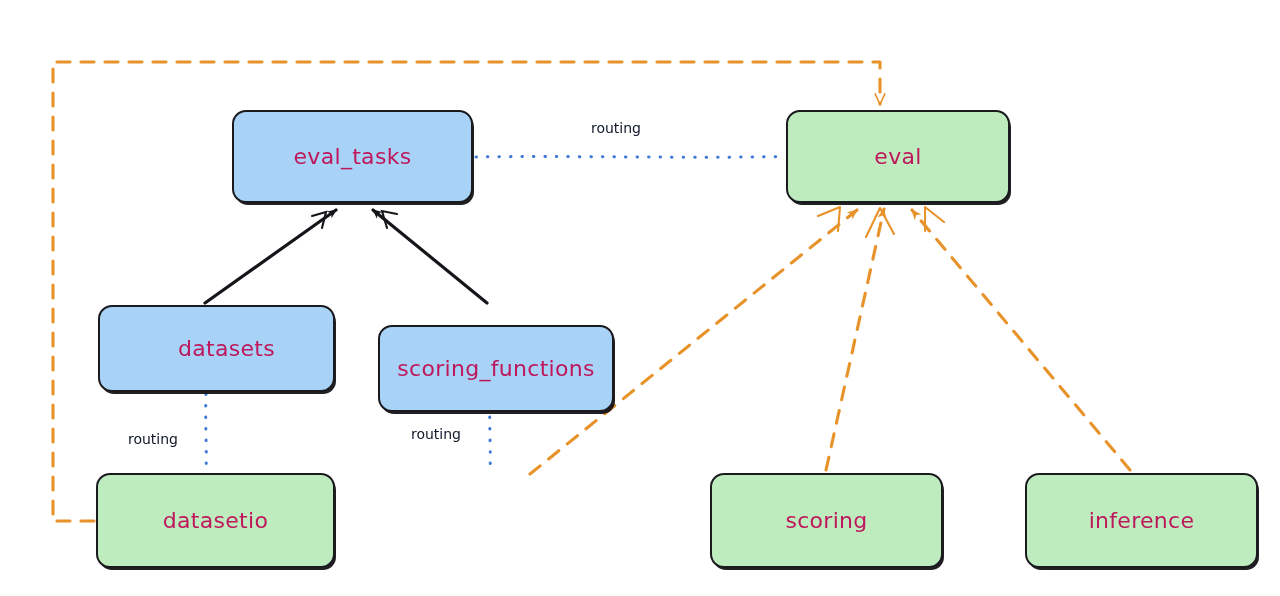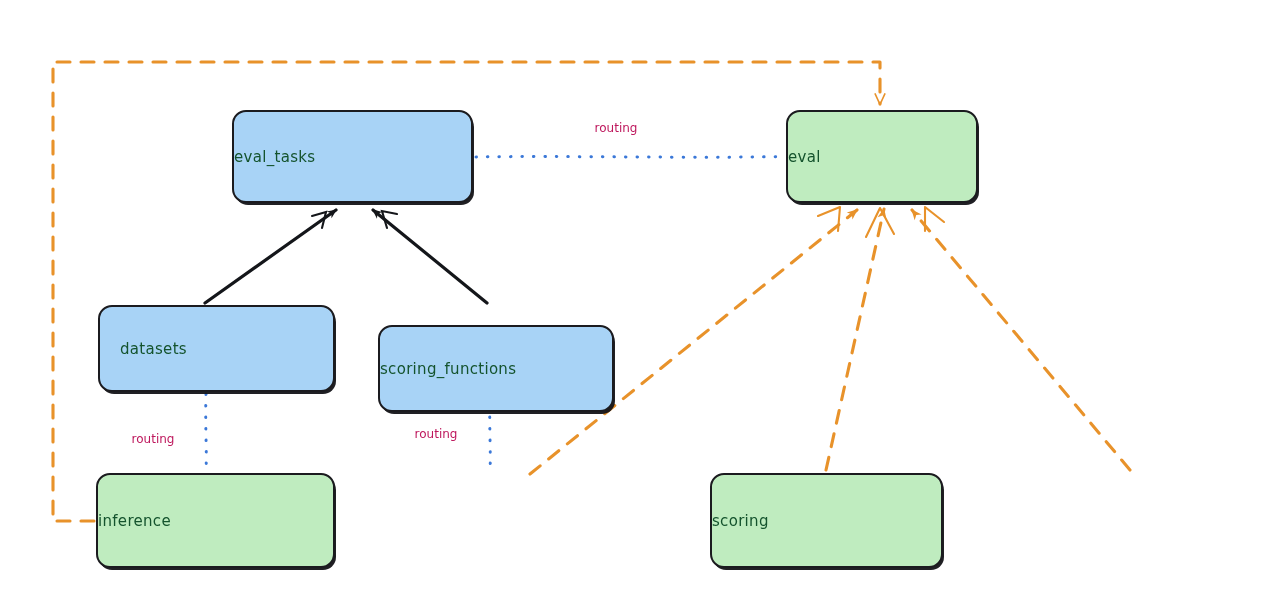--- a/index.html
+++ b/index.html
@@ -24,34 +24,35 @@
     width: 1280px;
     height: 596px;
   }
   .node {
     position: absolute;
     box-sizing: border-box;
     border: 2.5px solid #1b1b1f;
     border-radius: 14px;
     display: flex;
     align-items: center;
+    justify-content: center;
     font-family: "DejaVu Sans", sans-serif;
-    font-size: 15px;
-    color: #14532d;
+    font-size: 22px;
+    color: #be185d;
     letter-spacing: 0.3px;
     box-shadow: 2px 3px 0 -1px rgba(20,20,24,0.95);
   }
   .node.blue  { background: #a8d3f6; }
   .node.green { background: #bfecbf; }
 
   .edge-label {
     position: absolute;
     font-family: "DejaVu Sans", sans-serif;
-    font-size: 12px;
-    color: #be185d;
+    font-size: 14px;
+    color: #0f172a;
     white-space: nowrap;
     transform: translate(-50%, -50%);
   }
 </style>
 </head>
 <body>
 
 <div id="canvas">
 
   <svg id="edges" viewBox="0 0 1280 596">
@@ -106,41 +107,44 @@
 
     <g>
       <path d="M 94 521 L 53 521 L 53 62 L 880 62 L 880 104" fill="none" stroke="#e8922a" stroke-width="3.1" stroke-linecap="round" stroke-linejoin="round" stroke-dasharray="13 11" marker-end="url(#arrow-orange-open)"></path>
     </g>
   </svg>
 
   <div class="node blue" style="left:232px; top:110px; width:241px; height:93px;">
     <span>eval_tasks</span>
   </div>
 
-  <div class="node green" style="left:786px; top:110px; width:192px; height:93px;">
+  <div class="node green" style="left:786px; top:110px; width:224px; height:93px;">
     <span>eval</span>
   </div>
 
   <div class="node blue" style="left:98px; top:305px; width:237px; height:87px;padding-left:20px;">
     <span>datasets</span>
   </div>
 
   <div class="node blue" style="left:378px; top:305px; width:236px; height:87px;margin-top:20px;">
     <span>scoring_functions</span>
   </div>
 
   <div class="node green" style="left:96px; top:473px; width:239px; height:95px;">
-    <span>inference</span>
+    <span>datasetio</span>
   </div>
 
 
   <div class="node green" style="left:710px; top:473px; width:233px; height:95px;">
     <span>scoring</span>
   </div>
 
+  <div class="node green" style="left:1025px; top:473px; width:233px; height:95px;">
+    <span>inference</span>
+  </div>
 
   <div class="edge-label" style="left:616px; top:128px;">routing</div>
 
   <div class="edge-label" style="left:153px; top:439px;">routing</div>
 
   <div class="edge-label" style="left:436px; top:434px;">routing</div>
 
 </div>
 
 </body></html>

